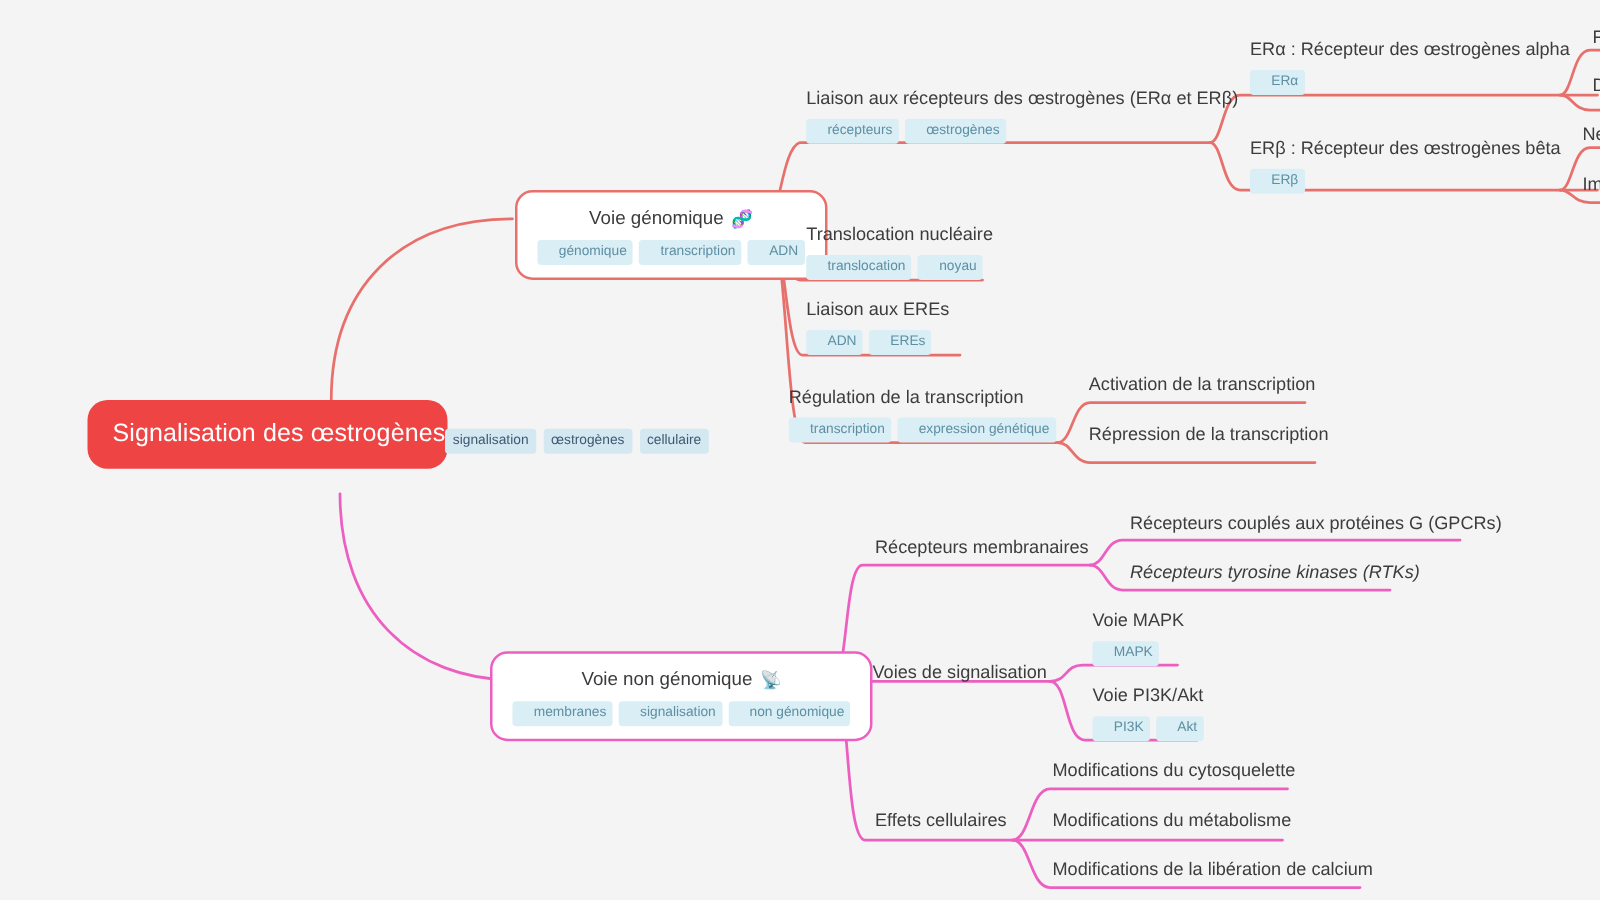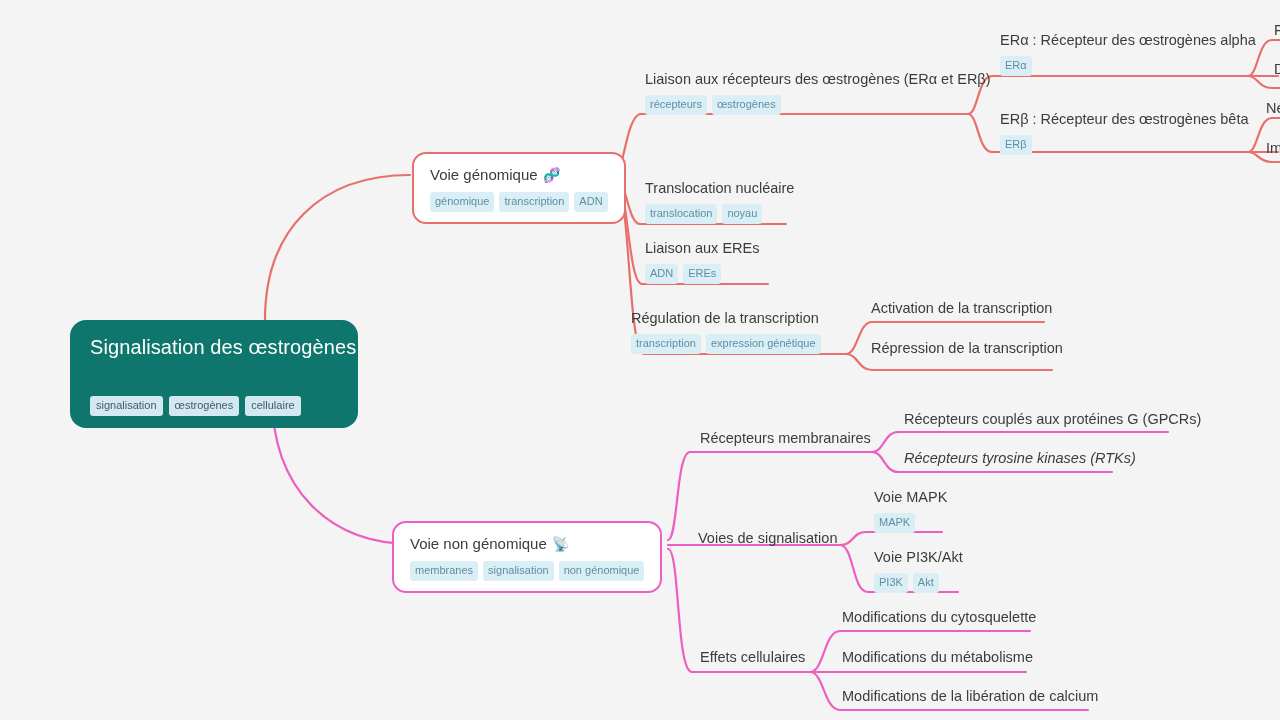--- a/index.html
+++ b/index.html
@@ -24,28 +24,27 @@
     position: absolute;
     left: 0; top: 0;
     width: 1280px;
     height: 720px;
     pointer-events: none;
   }
 
   
   .root-node {
     position: absolute;
-    background: #0f766e;
+    background: #ef4444;
     border-radius: 16px;
     padding: 14px 20px 12px 20px;
     box-sizing: border-box;
     display: flex;
-    flex-direction: column;
+    flex-direction: row;
     align-items: flex-start;
-    gap: 27px;
   }
   .root-title {
     color: #ffffff;
     font-size: 20px;
     line-height: 26px;
     white-space: nowrap;
     letter-spacing: 0.1px;
   }
   .root-tags {
     display: flex;
@@ -65,21 +64,21 @@
   
   .branch-node {
     position: absolute;
     background: #ffffff;
     border-radius: 14px;
     border: 2px solid #e8706c;
     padding: 11px 16px 10px 16px;
     box-sizing: border-box;
     display: flex;
     flex-direction: column;
-    align-items: flex-start;
+    align-items: center;
   }
   .branch-node.pink { border-color: #ec5fc0; }
   .branch-title {
     color: #3c3c3c;
     font-size: 15px;
     line-height: 20px;
     white-space: nowrap;
     display: flex;
     align-items: center;
     gap: 6px;
@@ -90,21 +89,21 @@
     gap: 5px;
     margin-top: 7px;
   }
 
   
   .tag {
     background: #d9eef5;
     color: #5e8fa3;
     font-size: 11px;
     line-height: 15px;
-    padding: 2px 5px 3px 5px;
+    padding: 2px 5px 3px 17px;
     border-radius: 3px;
     white-space: nowrap;
     display: inline-block;
   }
 
   
   .plain-node {
     position: absolute;
     display: flex;
     flex-direction: column;

